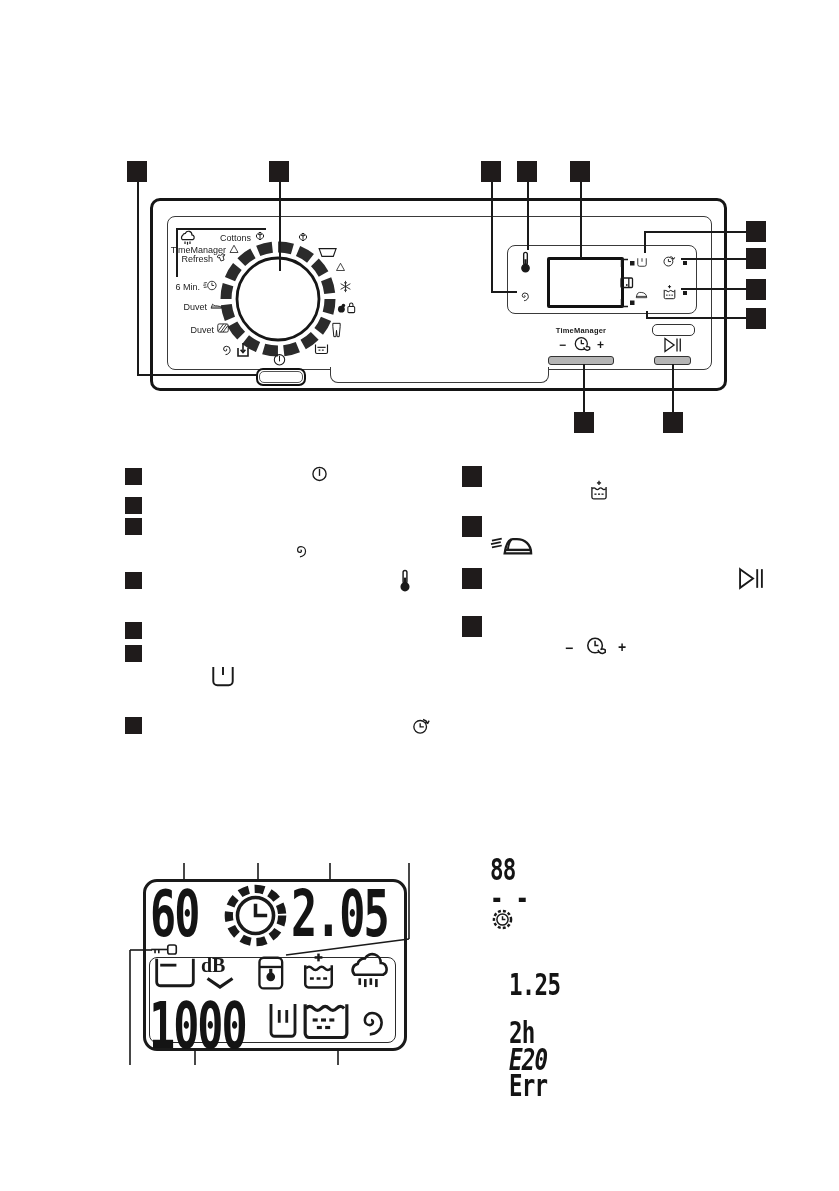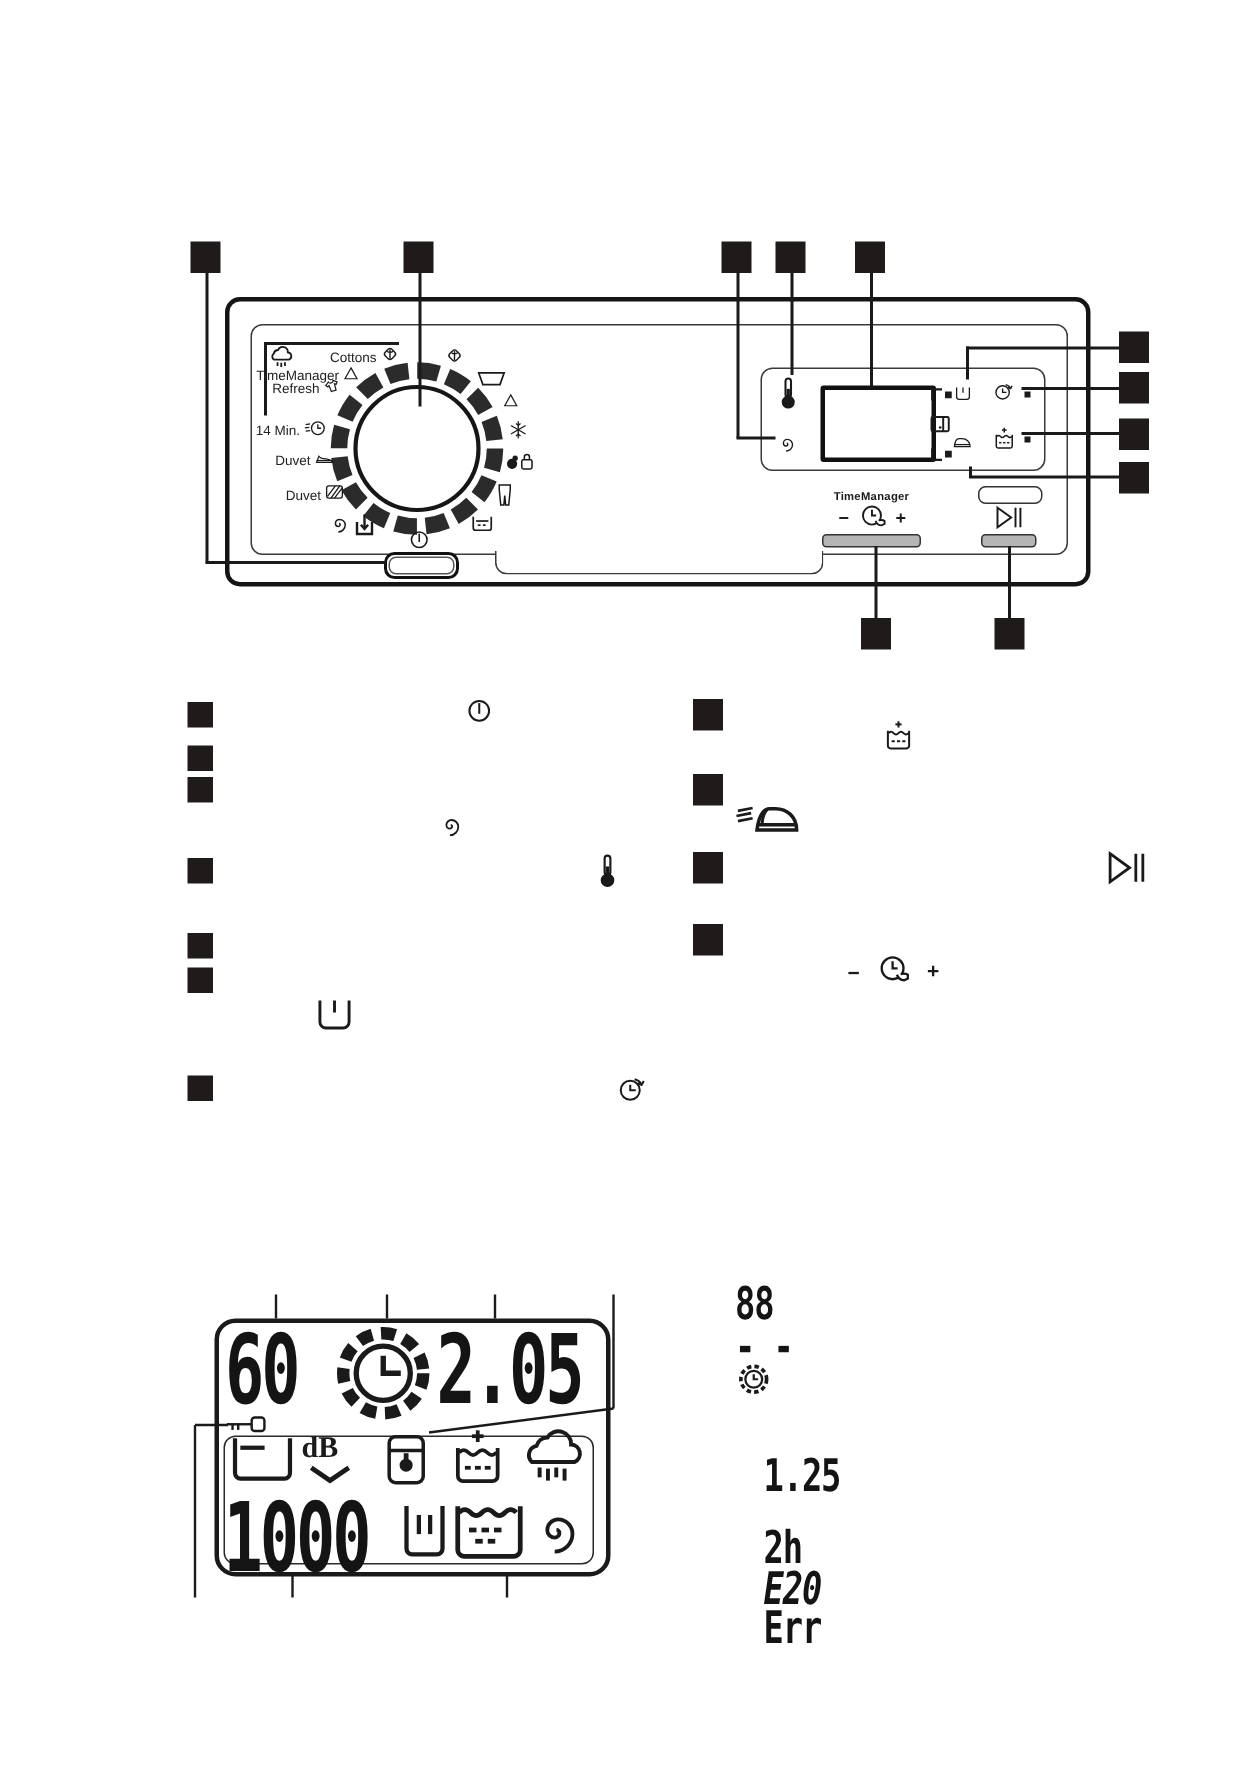--- a/index.html
+++ b/index.html
@@ -260,21 +260,21 @@
           <use href="#i-tri"></use>
         </svg>
   </div>
   <div class="prg" style="left:150px;top:251px;width:78px">
     <span>Refresh</span>
     <svg class="ic" style="position:static" width="13" height="13" viewBox="0 0 24 24">
           <use href="#i-refresh"></use>
         </svg>
   </div>
   <div class="prg" style="left:133px;top:279px;width:85px">
-    <span>14 Min.</span>
+    <span>6 Min.</span>
     <svg class="ic" style="position:static" width="16" height="13" viewBox="0 0 26 24">
           <use href="#i-fastclock"></use>
         </svg>
   </div>
   <div class="prg" style="left:140px;top:299px;width:84px">
     <span>Duvet</span>
     <svg class="ic" style="position:static" width="15" height="13" viewBox="0 0 24 24">
           <use href="#i-shoe"></use>
         </svg>
   </div>

